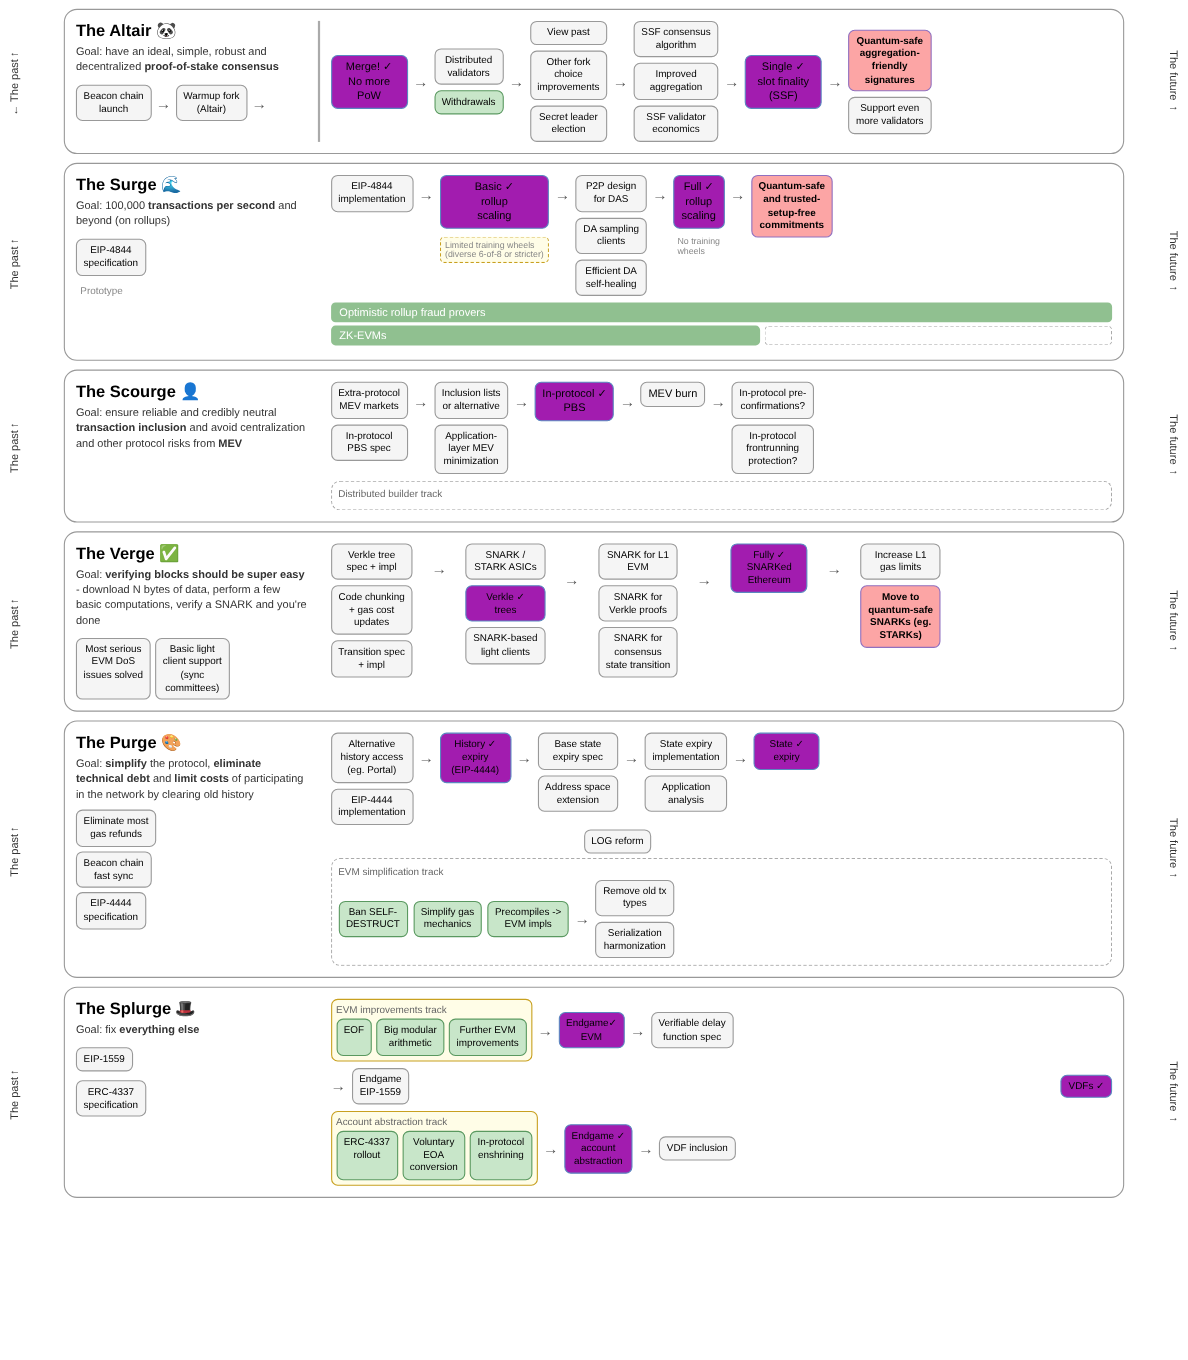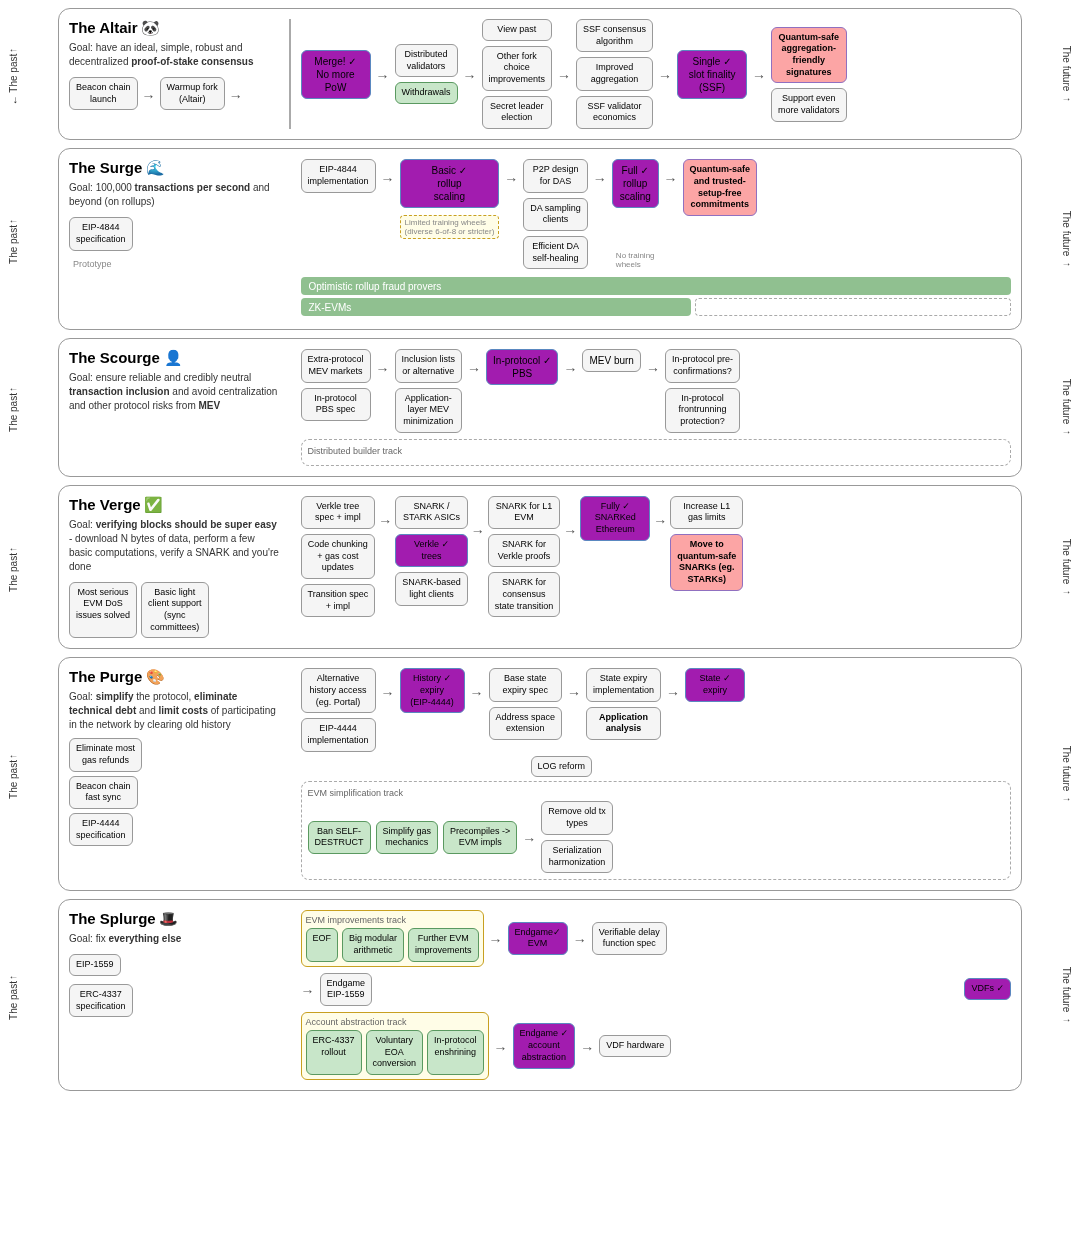--- a/index.html
+++ b/index.html
@@ -208,21 +208,21 @@
             </div>
             <span class="arrow" style="margin-top:10px;">→</span>
             <div class="col-stack">
               <div class="node node-light" style="font-size:9px;">P2P design<br>for DAS</div>
               <div class="node node-light" style="font-size:9px;">DA sampling<br>clients</div>
               <div class="node node-light" style="font-size:9px;">Efficient DA<br>self-healing</div>
             </div>
             <span class="arrow" style="margin-top:10px;">→</span>
             <div class="col-stack">
               <div class="node node-blue">Full ✓<br>rollup<br>scaling</div>
-              <div style="font-size:8px;color:#888;padding:2px 4px;margin-top:36px;">No training<br>wheels</div>
+              <div style="font-size:8px;color:#888;padding:2px 4px;">No training<br>wheels</div>
             </div>
             <span class="arrow" style="margin-top:10px;">→</span>
             <div class="node node-purple" style="font-size:9px;max-width:90px;">Quantum-safe<br>and trusted-<br>setup-free<br>commitments</div>
           </div>
           <div style="margin-top:6px;">
             <div class="green-bar">Optimistic rollup fraud provers</div>
             <div style="display:flex;gap:0;">
               <div class="green-bar" style="width:55%;margin-right:4px;">ZK-EVMs</div>
               <div style="flex:1;border:1.5px dashed #aaa;border-radius:4px;height:18px;"></div>
             </div>
@@ -291,21 +291,21 @@
         <div class="section-left">
           <div class="section-title">The Verge ✅</div>
           <div class="section-goal">Goal: <b>verifying blocks should be super easy</b> - download N bytes of data, perform a few basic computations, verify a SNARK and you're done</div>
           <div style="display:flex;gap:4px;margin-top:8px;flex-wrap:wrap;">
             <div class="node node-light" style="font-size:9px;">Most serious<br>EVM DoS<br>issues solved</div>
             <div class="node node-light" style="font-size:9px;">Basic light<br>client support<br>(sync<br>committees)</div>
           </div>
         </div>
         <div class="section-divider"></div>
         <div class="section-right">
-          <div style="display:flex;align-items:flex-start;gap:3px;">
+          <div style="display:flex;align-items:flex-start;gap:17px;">
             <div class="col-stack">
               <div class="node node-light" style="font-size:9px;">Verkle tree<br>spec + impl</div>
               <div class="node node-light" style="font-size:9px;">Code chunking<br>+ gas cost<br>updates</div>
               <div class="node node-light" style="font-size:9px;">Transition spec<br>+ impl</div>
             </div>
             <span class="arrow" style="margin-top:15px;">→</span>
             <div class="col-stack">
               <div class="node node-light" style="font-size:9px;">SNARK /<br>STARK ASICs</div>
               <div class="node node-blue" style="font-size:9px;">Verkle ✓<br>trees</div>
               <div class="node node-light" style="font-size:9px;">SNARK-based<br>light clients</div>
@@ -359,21 +359,21 @@
             <span class="arrow" style="margin-top:15px;">→</span>
             <div class="node node-blue" style="font-size:9px;min-width:65px;">History ✓<br>expiry<br>(EIP-4444)</div>
             <span class="arrow" style="margin-top:15px;">→</span>
             <div class="col-stack">
               <div class="node node-light" style="font-size:9px;">Base state<br>expiry spec</div>
               <div class="node node-light" style="font-size:9px;">Address space<br>extension</div>
             </div>
             <span class="arrow" style="margin-top:15px;">→</span>
             <div class="col-stack">
               <div class="node node-light" style="font-size:9px;">State expiry<br>implementation</div>
-              <div class="node node-light" style="font-size:9px;font-weight:bold;">Application<br>analysis</div>
+              <div class="node node-light" style="font-size:9px;">Application<br>analysis</div>
             </div>
             <span class="arrow" style="margin-top:15px;">→</span>
             <div class="node node-blue" style="font-size:9px;min-width:60px;">State ✓<br>expiry</div>
           </div>
           <div style="margin-top:4px;display:flex;gap:5px;align-items:center;">
             <div class="node node-light" style="font-size:9px;margin-left:230px;">LOG reform</div>
           </div>
           <div class="dashed-box" style="margin-top:4px;">
             <div class="track-label">EVM simplification track</div>
             <div style="display:flex;gap:5px;align-items:center;">
@@ -444,21 +444,21 @@
               <div class="track-label">Account abstraction track</div>
               <div style="display:flex;gap:4px;">
                 <div class="node node-green" style="font-size:9px;">ERC-4337<br>rollout</div>
                 <div class="node node-green" style="font-size:9px;">Voluntary<br>EOA<br>conversion</div>
                 <div class="node node-green" style="font-size:9px;">In-protocol<br>enshrining</div>
               </div>
             </div>
             <span class="arrow">→</span>
             <div class="node node-blue" style="font-size:9px;">Endgame ✓<br>account<br>abstraction</div>
             <span class="arrow">→</span>
-            <div class="node node-light" style="font-size:9px;">VDF hardware</div>
+            <div class="node node-light" style="font-size:9px;">VDF inclusion</div>
           </div>
         </div>
       </div>
     </div>
     <div class="side-text right-side">
       <span style="writing-mode:vertical-rl;font-size:10px;">The future</span>
       <span>→</span>
     </div>
   </div>
 

